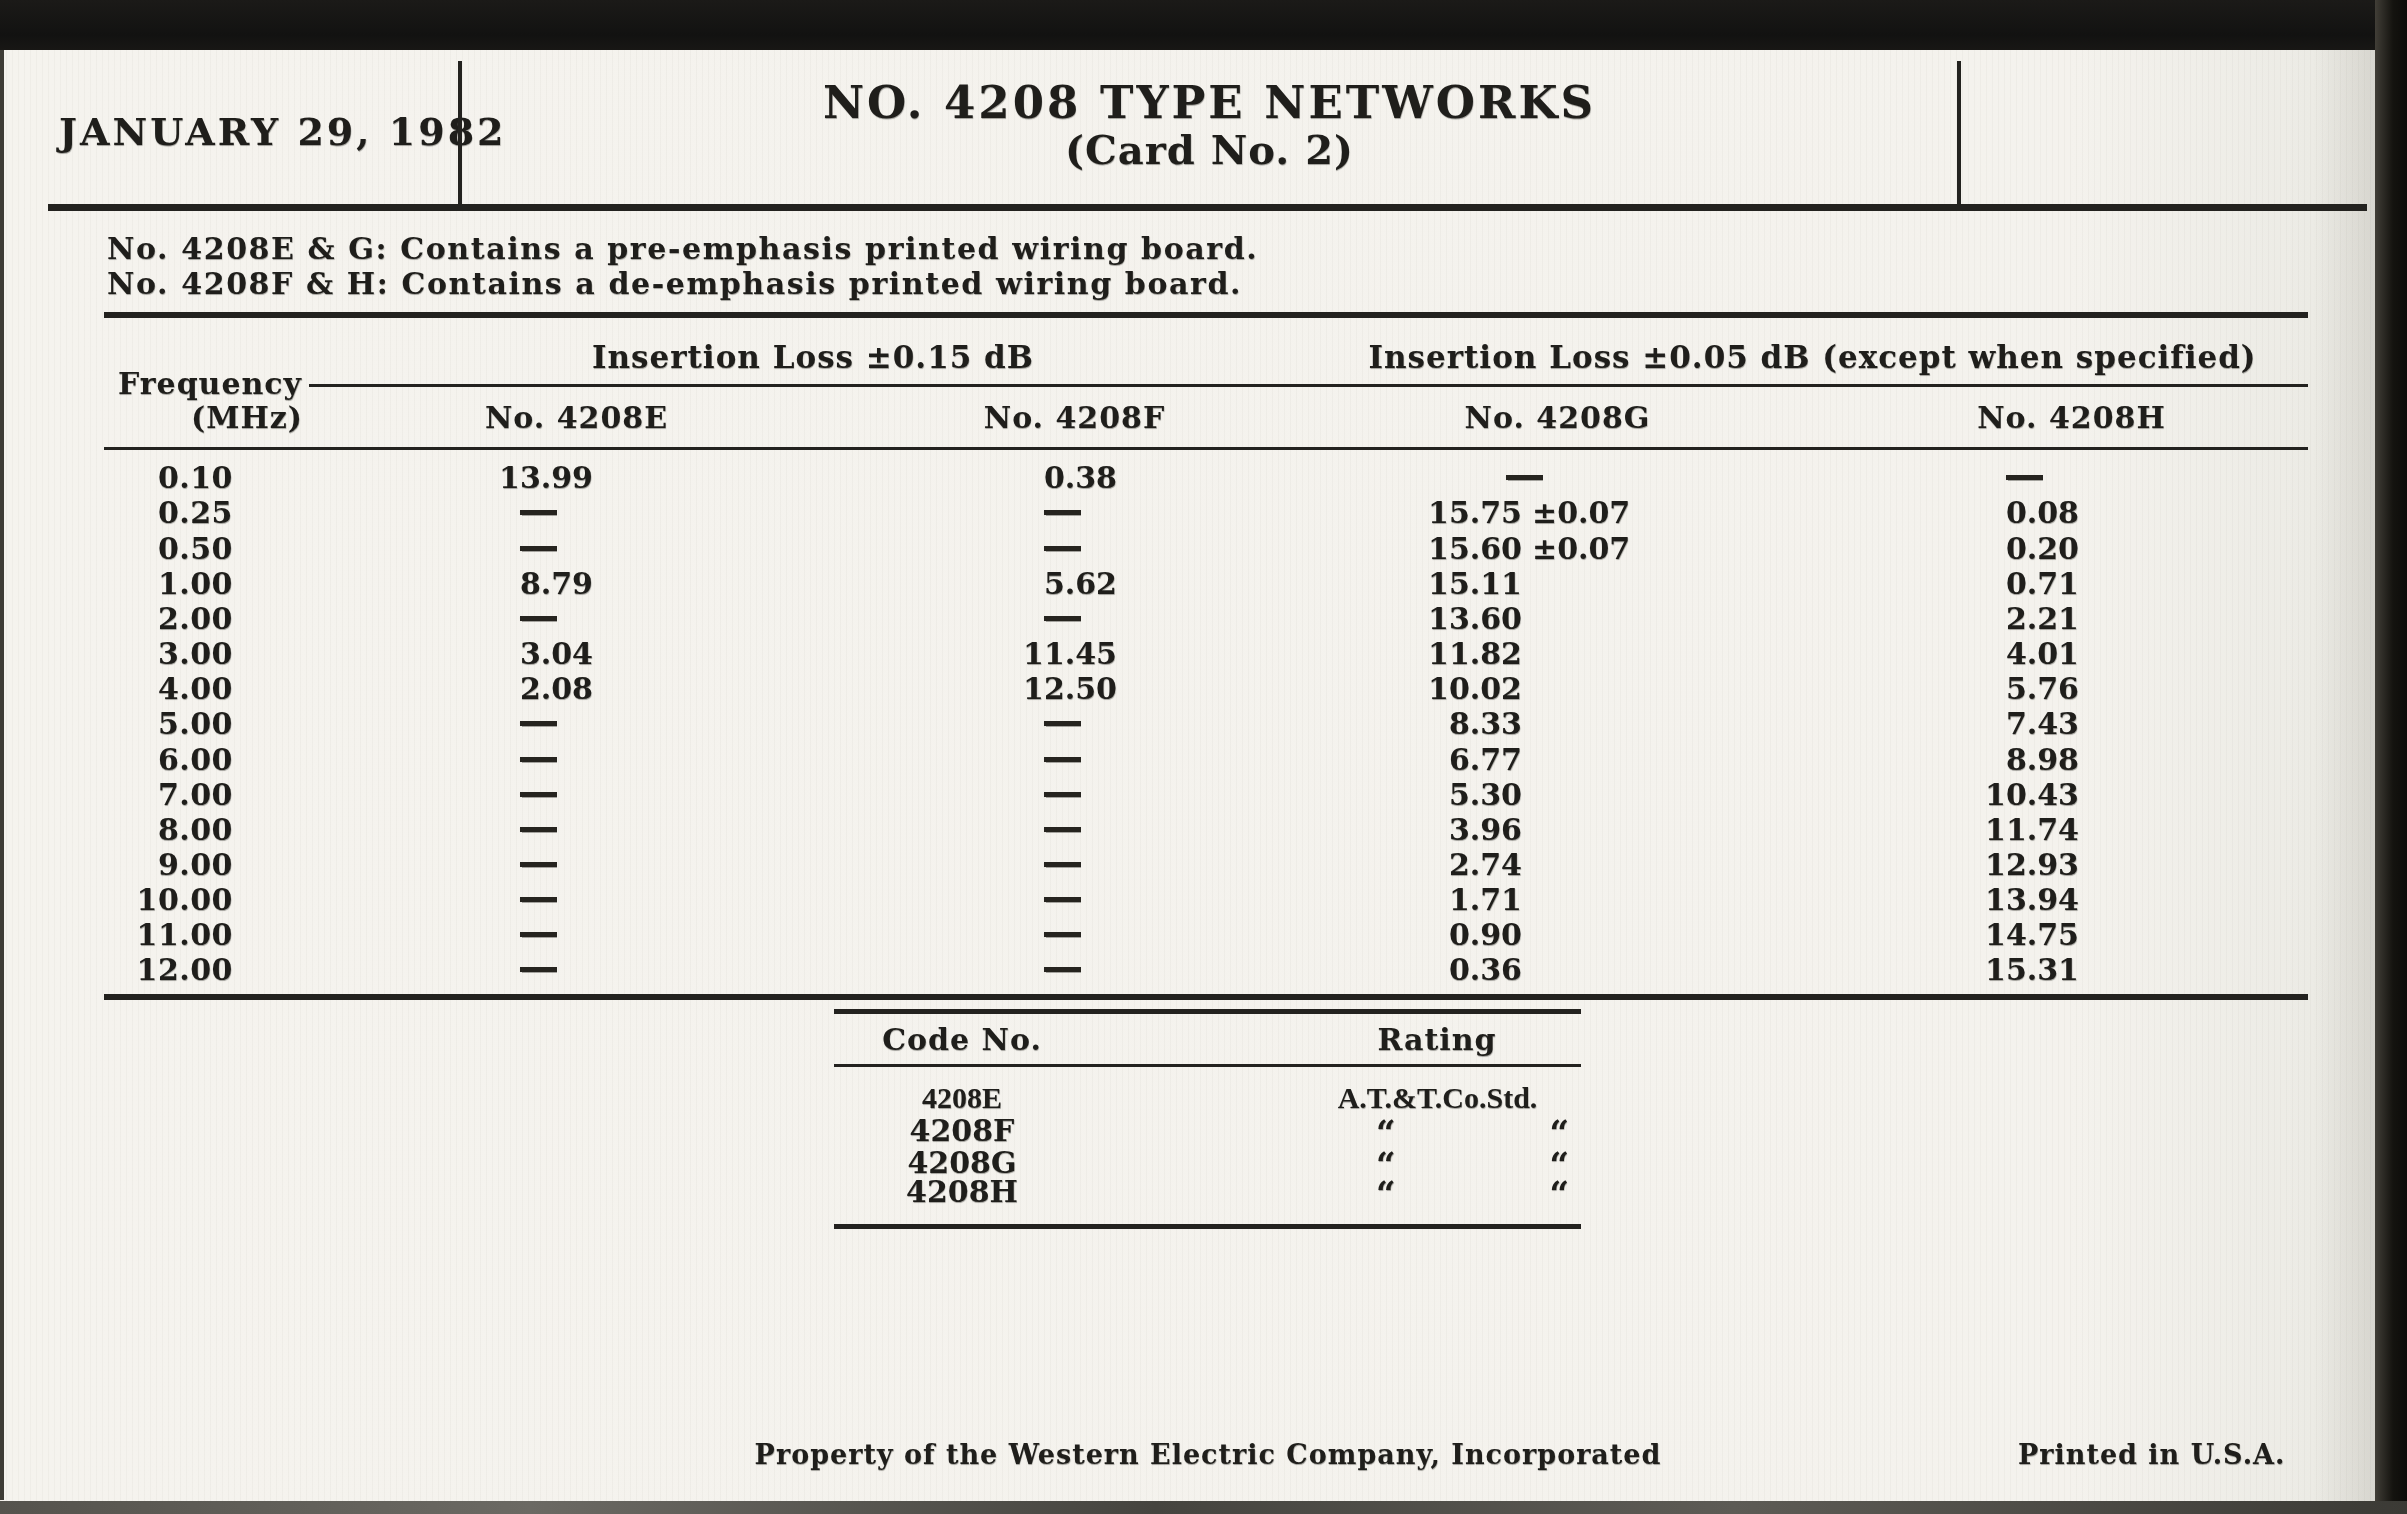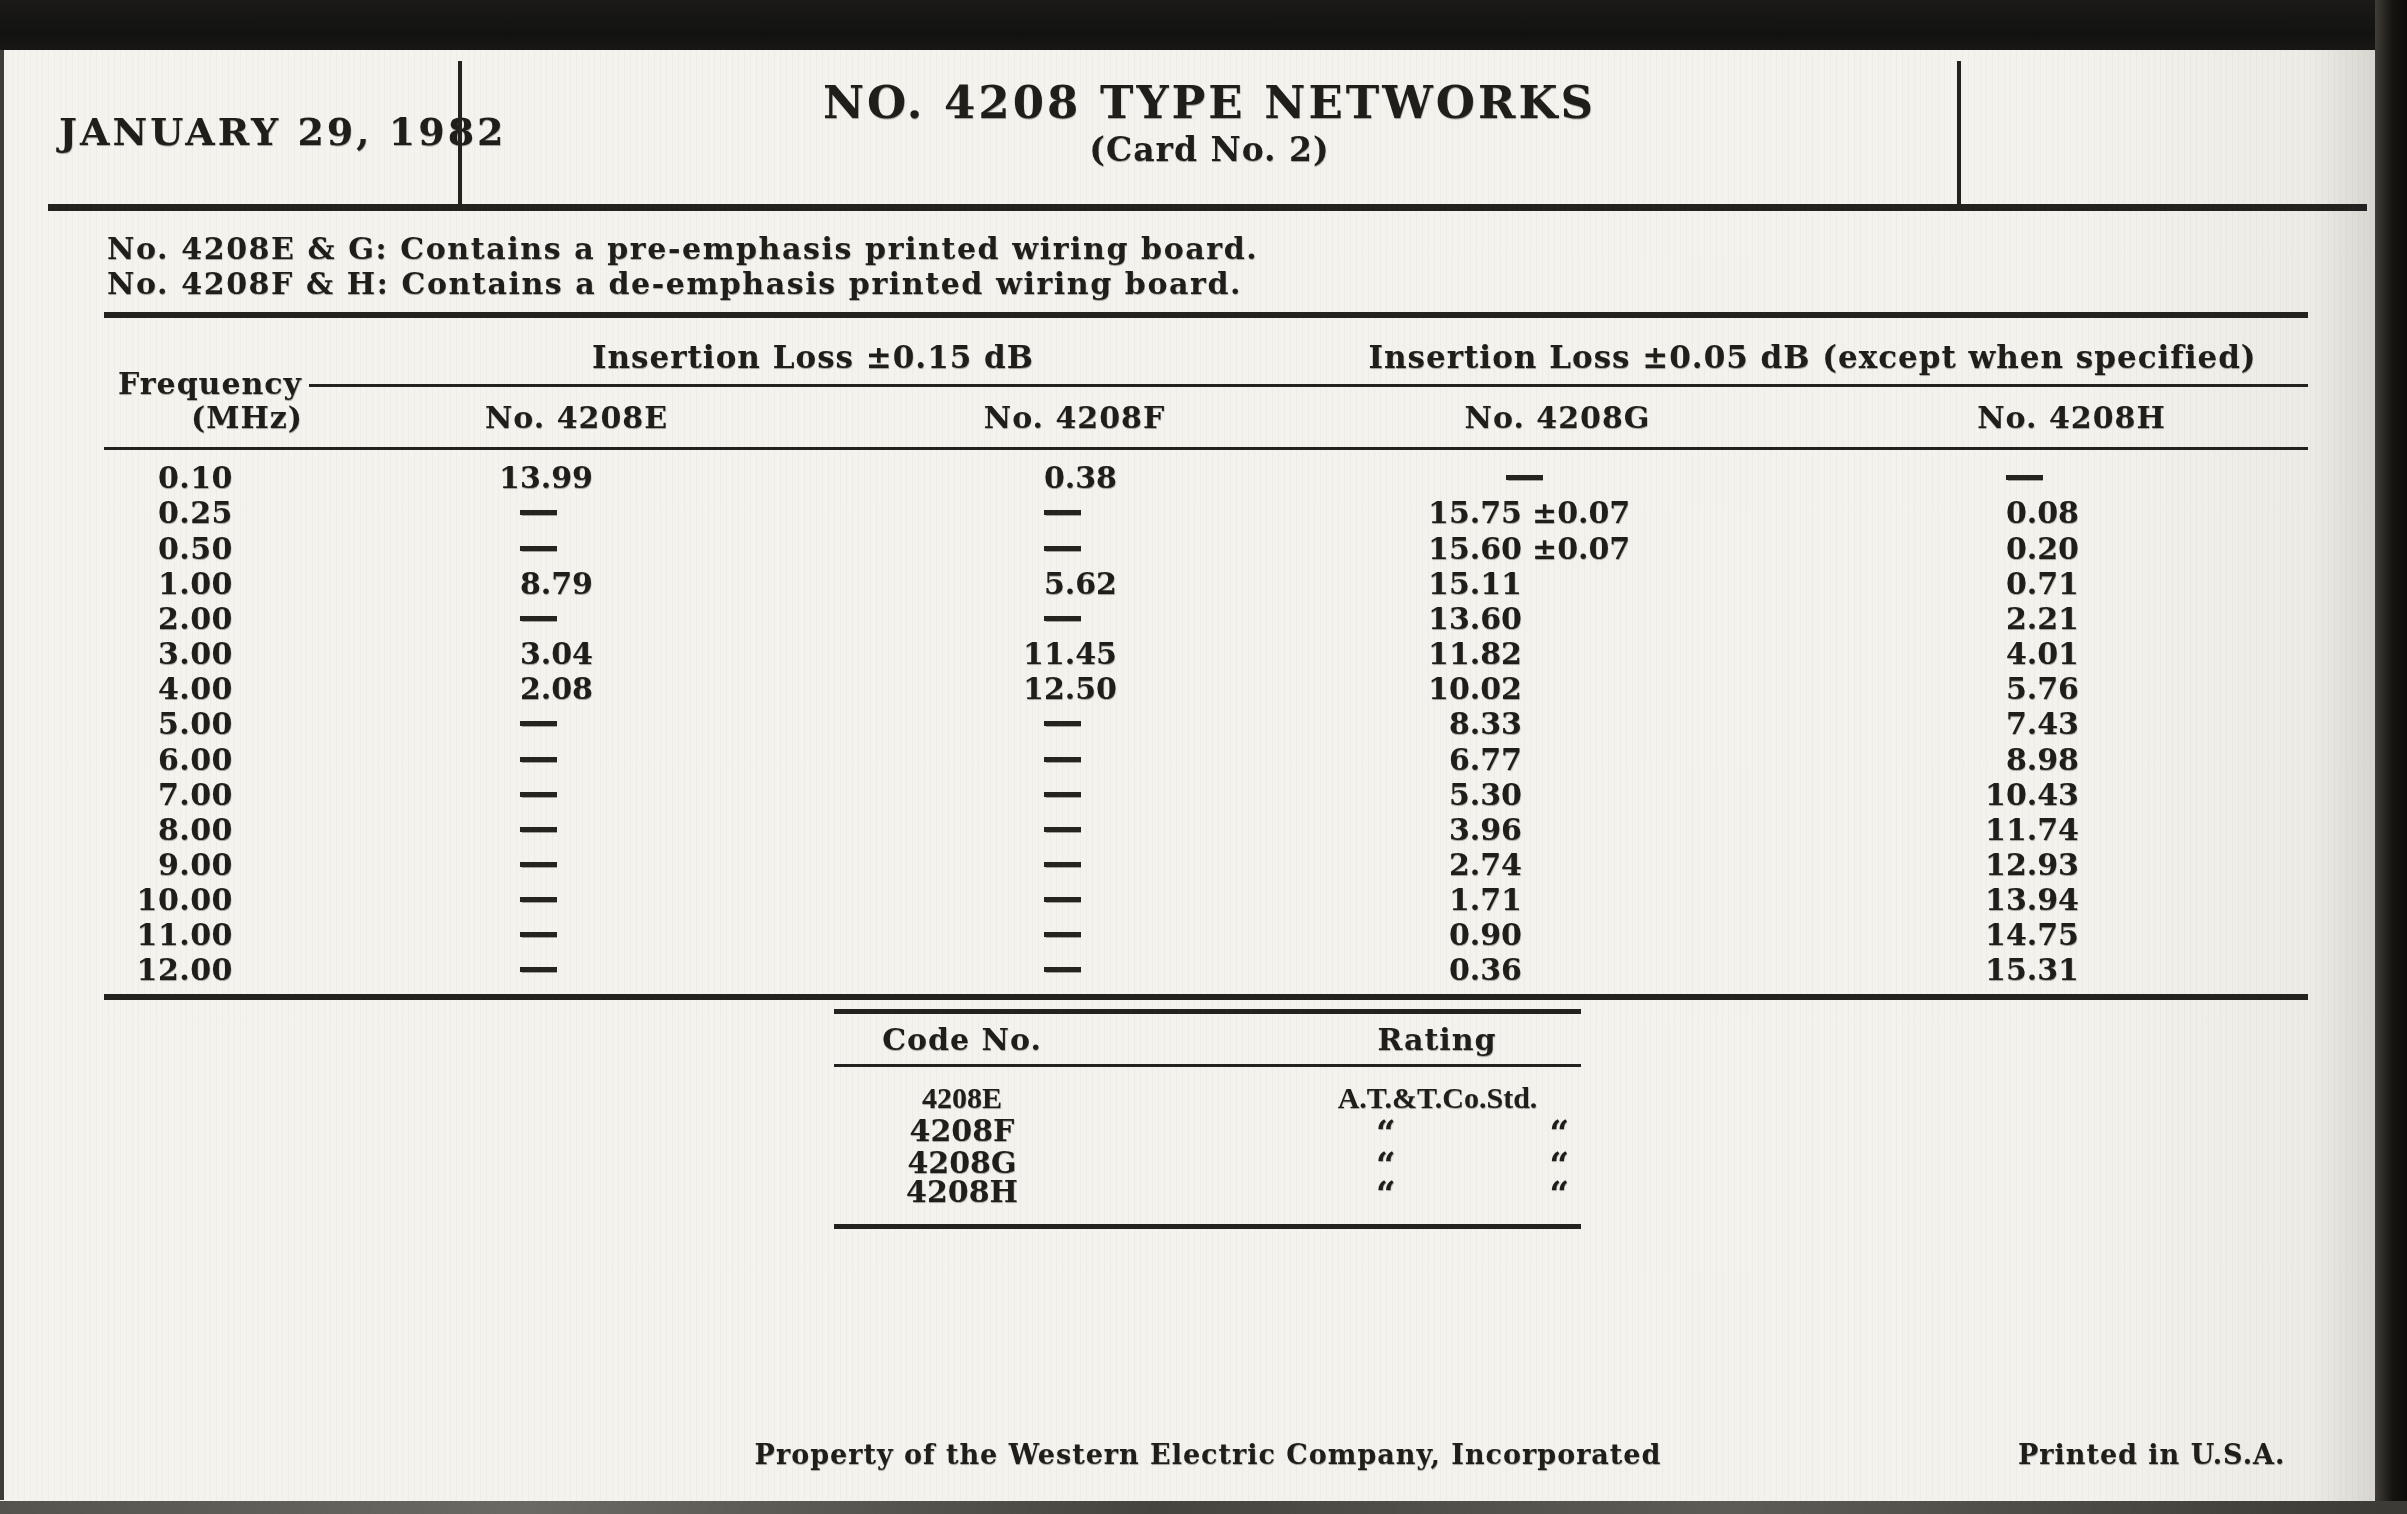--- a/index.html
+++ b/index.html
@@ -26,21 +26,21 @@
   .band-right-soft{position:absolute;top:50px;right:33px;width:63px;height:1464px;
        background:linear-gradient(90deg,rgba(0,0,0,0),rgba(60,55,45,.10));}
   .bar-bottom{position:absolute;left:0;bottom:0;width:2408px;height:14px;
        background:linear-gradient(90deg,#55534d,#6b6963 22%,#45443f 48%,#5d5b55 72%,#3b3a35 100%);}
   .edge-left{position:absolute;left:0;top:50px;width:4px;height:1450px;background:#3e3c36;}
   
   .vrule{position:absolute;width:4px;background:#23221f;}
   .hrule{position:absolute;background:#23221f;}
   .hd-date{left:59px;top:112px;width:396px;text-align:center;font-size:38px;line-height:40px;letter-spacing:3px;}
   .hd-title{left:462px;top:79px;width:1495px;text-align:center;font-size:45px;line-height:48px;letter-spacing:3px;}
-  .hd-sub{left:462px;top:129px;width:1495px;text-align:center;font-size:33px;line-height:42px;letter-spacing:1px;}
+  .hd-sub{left:462px;top:129px;width:1495px;text-align:center;font-size:40px;line-height:42px;letter-spacing:1px;}
   .hd-rate{left:1961px;top:97px;width:408px;text-align:center;font-size:31px;line-height:37px;letter-spacing:2px;}
   
   .note{left:107px;font-size:30px;line-height:35px;letter-spacing:1.6px;}
   
   .grp{top:339px;text-align:center;font-size:31px;line-height:36px;letter-spacing:1px;}
   .colhead{top:400px;text-align:center;font-size:30px;line-height:36px;letter-spacing:1px;width:317px;}
   .freq1{left:109px;top:366px;width:202px;text-align:center;font-size:30px;line-height:36px;letter-spacing:1px;}
   .freq2{left:109px;top:400px;width:194px;text-align:right;font-size:30px;line-height:36px;letter-spacing:1px;}
   
   .row{position:absolute;left:0;width:2408px;height:34px;}

